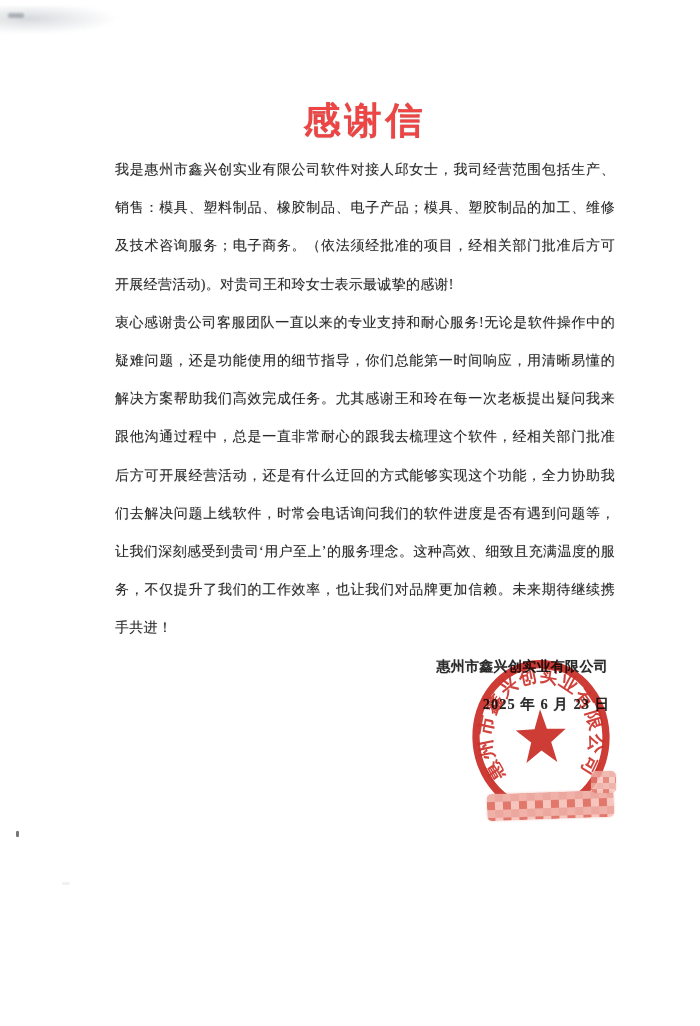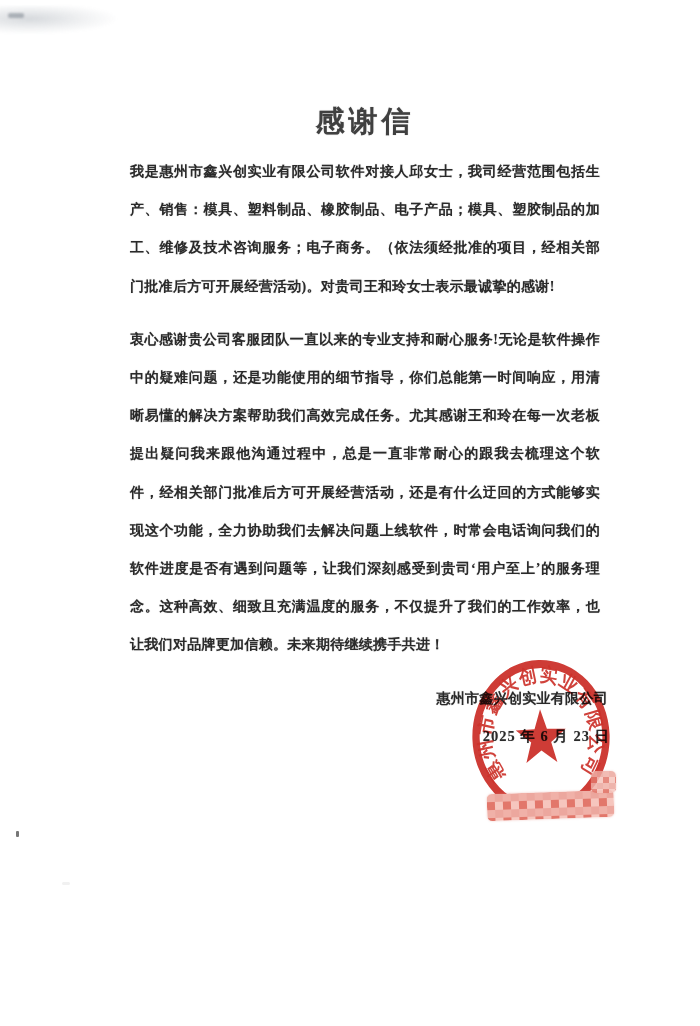--- a/index.html
+++ b/index.html
@@ -11,44 +11,44 @@
     font-family:"Liberation Serif","DejaVu Serif",serif;
     color:#262626;
   }
   .letter{
     position:absolute;
     left:115px;top:96px;width:500px;
     z-index:1;
   }
   .doc-title{
     margin:8px 0 0 0;
-    font-size:29px;
+    font-size:37px;
     line-height:34px;
     font-weight:bold;
     text-align:center;
     letter-spacing:4px;
-    color:#404040;
+    color:#ef4444;
     text-shadow:0 0 1px rgba(30,30,30,.4);
   }
   .salutation{
     margin-top:12px;
     padding-left:28px;
     font-size:15px;
     line-height:26px;
     font-weight:bold;
     letter-spacing:.5px;
     text-shadow:0 0 1px rgba(30,30,30,.35);
   }
   .body-text p{
-    margin:15px;
+    margin:0;
     font-size:14px;
     letter-spacing:.3px;
     line-height:38.2px;
     text-align:justify;
-    font-weight:bold;
+    font-weight:normal;
     color:#2a2a2a;
     text-shadow:0 0 1px rgba(40,40,40,.35);
   }
   .body-text{margin-top:13px;}
   .body-text p.indent-1{ text-indent:14px; }
   .signature{
     margin:0;
     padding-right:7px;
     font-size:14px;
     letter-spacing:.3px;

